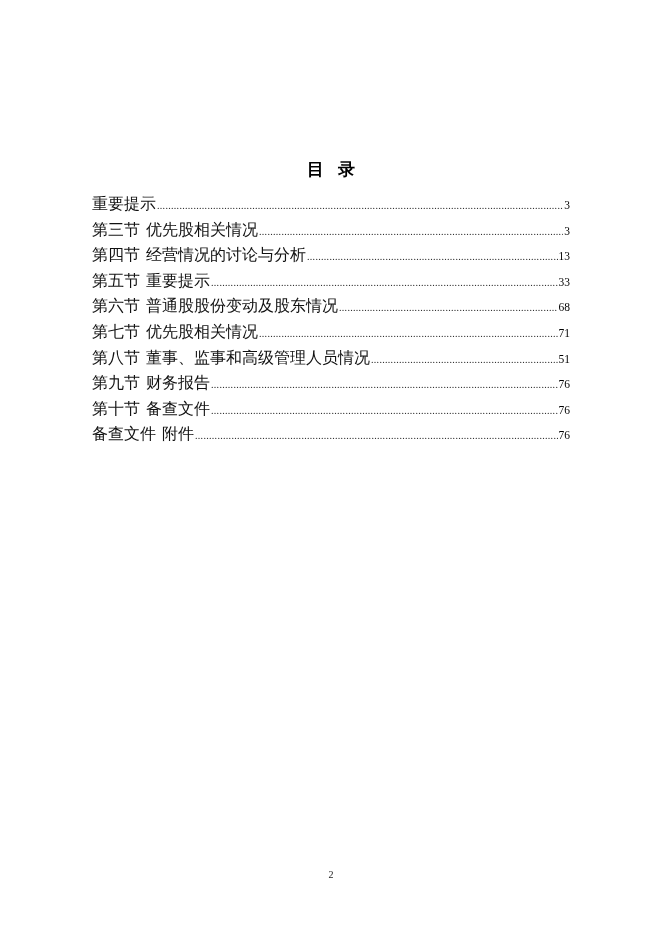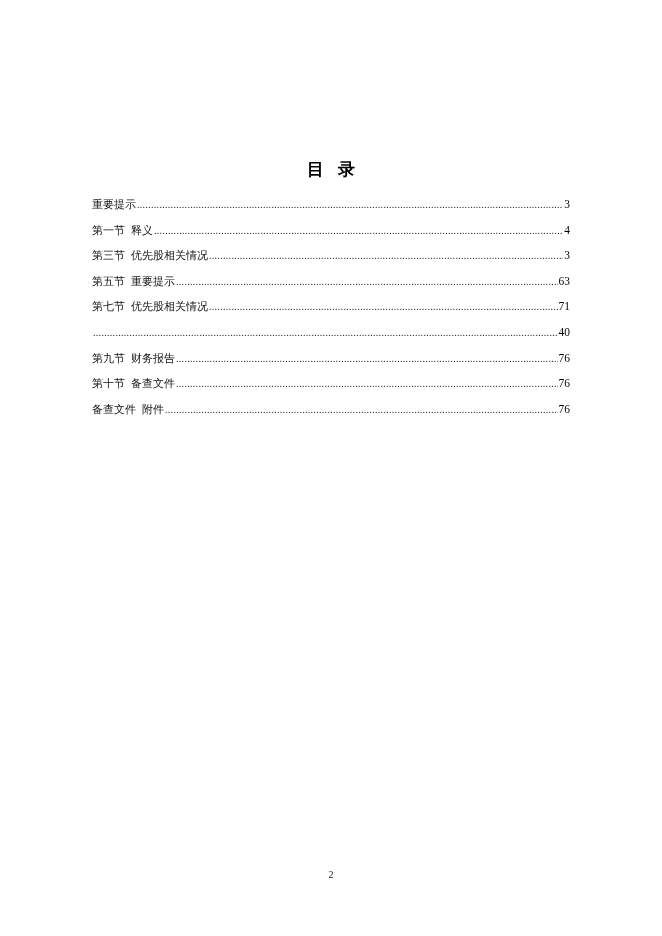--- a/index.html
+++ b/index.html
@@ -43,21 +43,21 @@
       display: flex;
       align-items: baseline;
       height: 25.6px;
       font-size: 11.5px;
       line-height: 18px;
       white-space: nowrap;
     }
     .toc-label {
       flex: 0 0 auto;
       font-family: Liberation Serif, serif;
-      font-size: 11px;
+      font-size: 16px;
       color: #111111;
     }
     .toc-section {
       margin-right: 6px;
     }
     .toc-dots {
       flex: 1 1 auto;
       overflow: hidden;
       white-space: nowrap;
       font-family: "Liberation Serif", serif;
@@ -96,50 +96,56 @@
   </div>
 
   <div class="toc-list">
 
     <div class="toc-entry">
       <span class="toc-label"><span>重要提示</span></span>
       <span class="toc-dots"></span>
       <span class="toc-page">3</span>
     </div>
 
-    <div class="toc-entry">
-      <span class="toc-label"><span class="toc-section">第一节</span><span>释义</span></span>
-      <span class="toc-dots"></span>
-      <span class="toc-page">4</span>
-    </div>
 
 
     <div class="toc-entry">
       <span class="toc-label"><span class="toc-section">第三节</span><span>优先股相关情况</span></span>
       <span class="toc-dots"></span>
       <span class="toc-page">3</span>
     </div>
 
+    <div class="toc-entry">
+      <span class="toc-label"><span class="toc-section">第四节</span><span>经营情况的讨论与分析</span></span>
+      <span class="toc-dots"></span>
+      <span class="toc-page">13</span>
+    </div>
 
     <div class="toc-entry">
       <span class="toc-label"><span class="toc-section">第五节</span><span>重要提示</span></span>
       <span class="toc-dots"></span>
-      <span class="toc-page">63</span>
+      <span class="toc-page">33</span>
     </div>
 
+    <div class="toc-entry">
+      <span class="toc-label"><span class="toc-section">第六节</span><span>普通股股份变动及股东情况</span></span>
+      <span class="toc-dots"></span>
+      <span class="toc-page">68</span>
+    </div>
 
     <div class="toc-entry">
       <span class="toc-label"><span class="toc-section">第七节</span><span>优先股相关情况</span></span>
       <span class="toc-dots"></span>
       <span class="toc-page">71</span>
     </div>
 
     <div class="toc-entry">
+      <span class="toc-label"><span class="toc-section">第八节</span><span>董事、监事和高级管理人员情况</span></span>
       <span class="toc-dots"></span>
-      <span class="toc-page">40</span>
+      <span class="toc-page">51</span>
     </div>
 
     <div class="toc-entry">
       <span class="toc-label"><span class="toc-section">第九节</span><span>财务报告</span></span>
       <span class="toc-dots"></span>
       <span class="toc-page">76</span>
     </div>
 
     <div class="toc-entry">
       <span class="toc-label"><span class="toc-section">第十节</span><span>备查文件</span></span>

